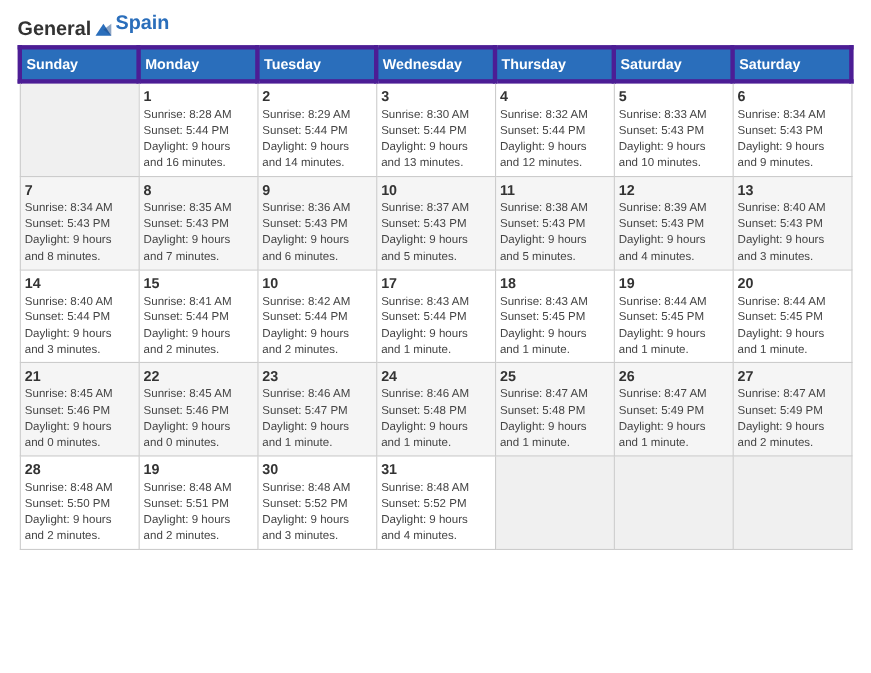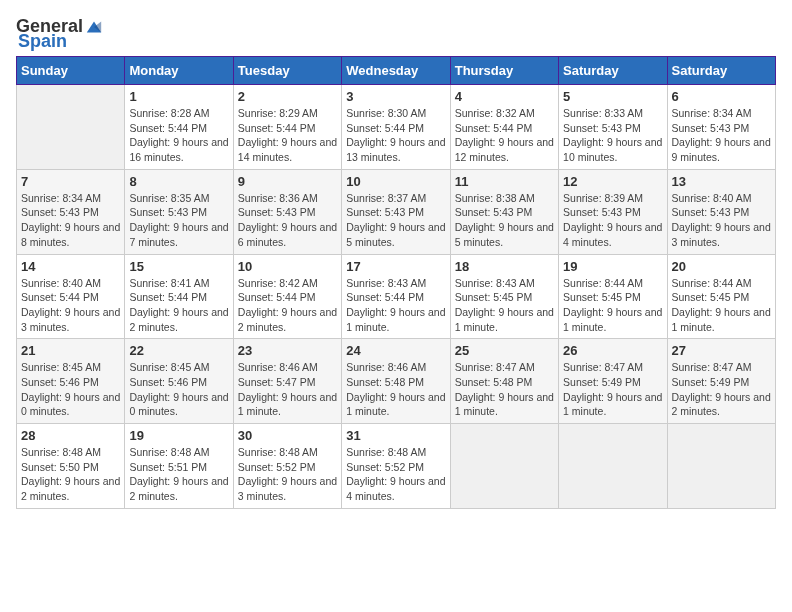--- a/index.html
+++ b/index.html
@@ -53,21 +53,21 @@
       border-collapse: collapse;
       font-size: 11px;
     }
     thead tr th {
       background-color: #2a6ebb;
       color: #fff;
       padding: 6px 4px;
       text-align: left;
       font-size: 13px;
       font-weight: bold;
-      border: 1px solid #4c1d95;
+      border: 4px solid #4c1d95;
     }
     tbody tr td {
       border: 1px solid #ccc;
       vertical-align: top;
       padding: 4px;
       min-height: 70px;
       width: calc(100% / 7);
     }
     .day-number {
       font-weight: bold;
@@ -89,21 +89,21 @@
     }
     .empty-cell {
       background-color: #f0f0f0 !important;
     }
   </style>
 </head>
 <body>
 
 <div class="header">
   <div class="logo">
-    <div style="display:flex; flex-direction:column; align-items:flex-start;">
+    <div style="display:flex; flex-direction:row; align-items:flex-start;">
       <div style="display:flex; align-items:center;">
         <span class="logo-text-general">General</span>
         <svg class="logo-icon" viewBox="0 0 20 20">
           <polygon points="2,16 10,4 18,16" fill="#2a6ebb"></polygon>
           <polygon points="10,10 18,4 18,16" fill="#1a4a8a" opacity="0.5"></polygon>
         </svg>
       </div>
       <span class="logo-text-blue" style="margin-top:-6px; margin-left:2px;">Spain</span>
     </div>
   </div>

